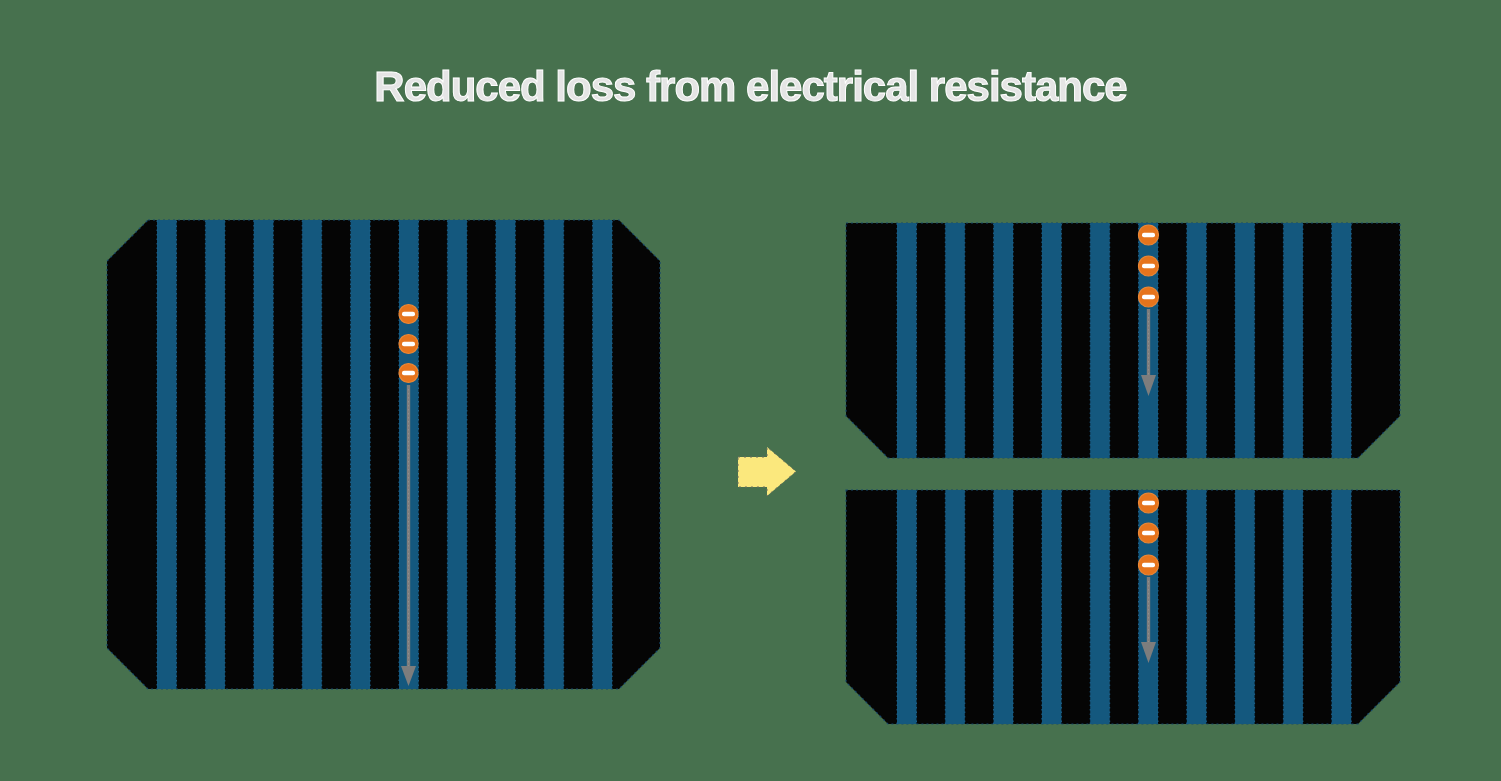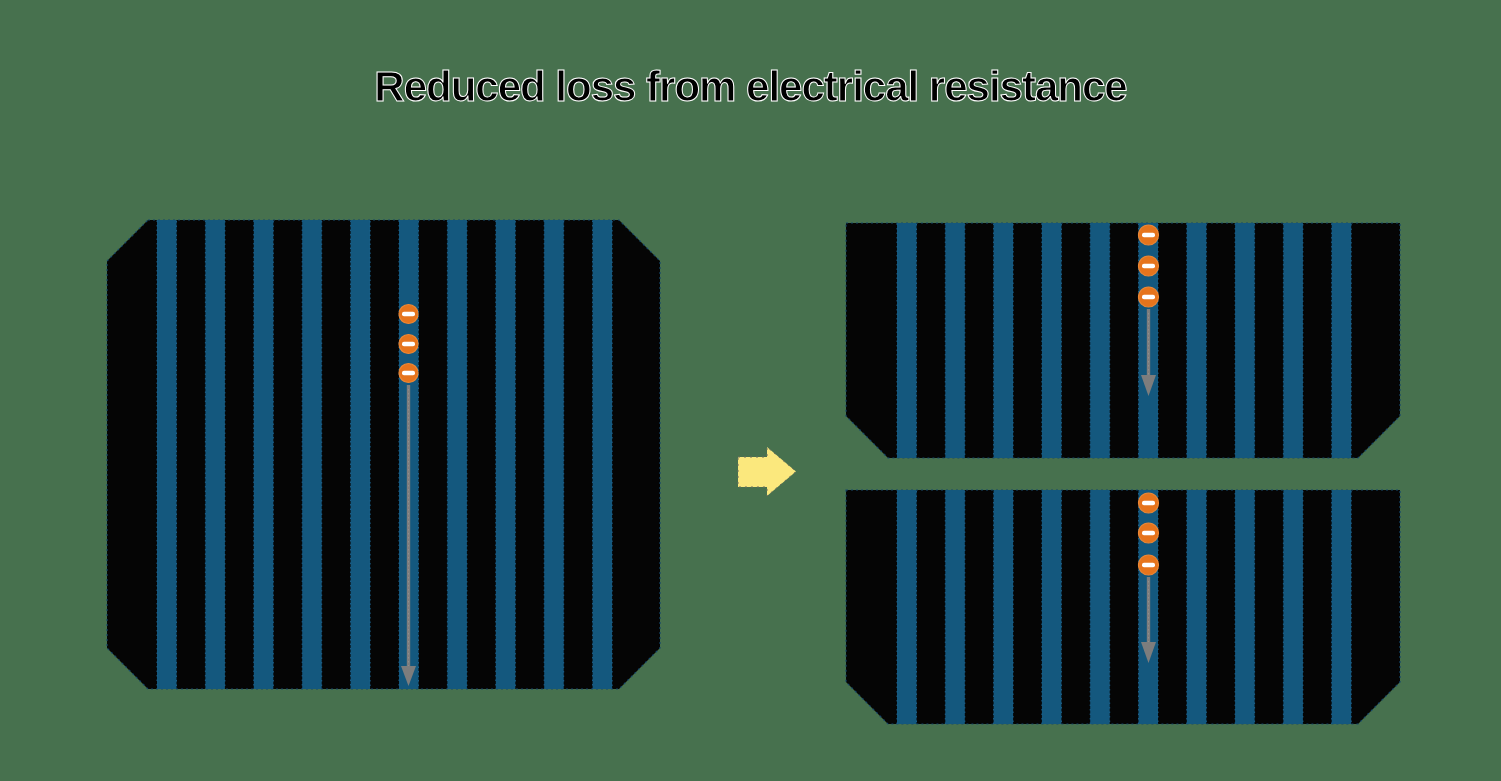--- a/index.html
+++ b/index.html
@@ -7,21 +7,21 @@
   .stage{position:relative;width:1501px;height:781px;}
   .title{position:absolute;left:0;top:63px;width:100%;margin:0;text-align:center;
          font-size:42px;font-weight:700;letter-spacing:-1px;color:#fff;
          -webkit-text-stroke:1px #ffffff;}
   svg{position:absolute;left:0;top:0;}
 </style>
 </head>
 <body style="background: rgb(71, 113, 78);">
 
 <div class="stage">
-  <h1 class="title" style="color: #000000;">Reduced loss from electrical resistance</h1>
+  <h1 class="title" style="color: #e5e5e5;">Reduced loss from electrical resistance</h1>
   <svg id="diagram" width="1501" height="781" viewBox="0 0 1501 781">
       <defs>
         <clipPath id="clip0">
           <path d="M 148 220 L 619 220 L 660 261 L 660 648 L 619 689 L 148 689 L 107 648 L 107 261 Z"></path>
         </clipPath>
         <clipPath id="clip1">
           <path d="M 846 223 L 1400 223 L 1400 223 L 1400 416 L 1358 458 L 888 458 L 846 416 L 846 223 Z"></path>
         </clipPath>
         <clipPath id="clip2">
           <path d="M 846 490 L 1400 490 L 1400 490 L 1400 682 L 1358 724 L 888 724 L 846 682 L 846 490 Z"></path>

